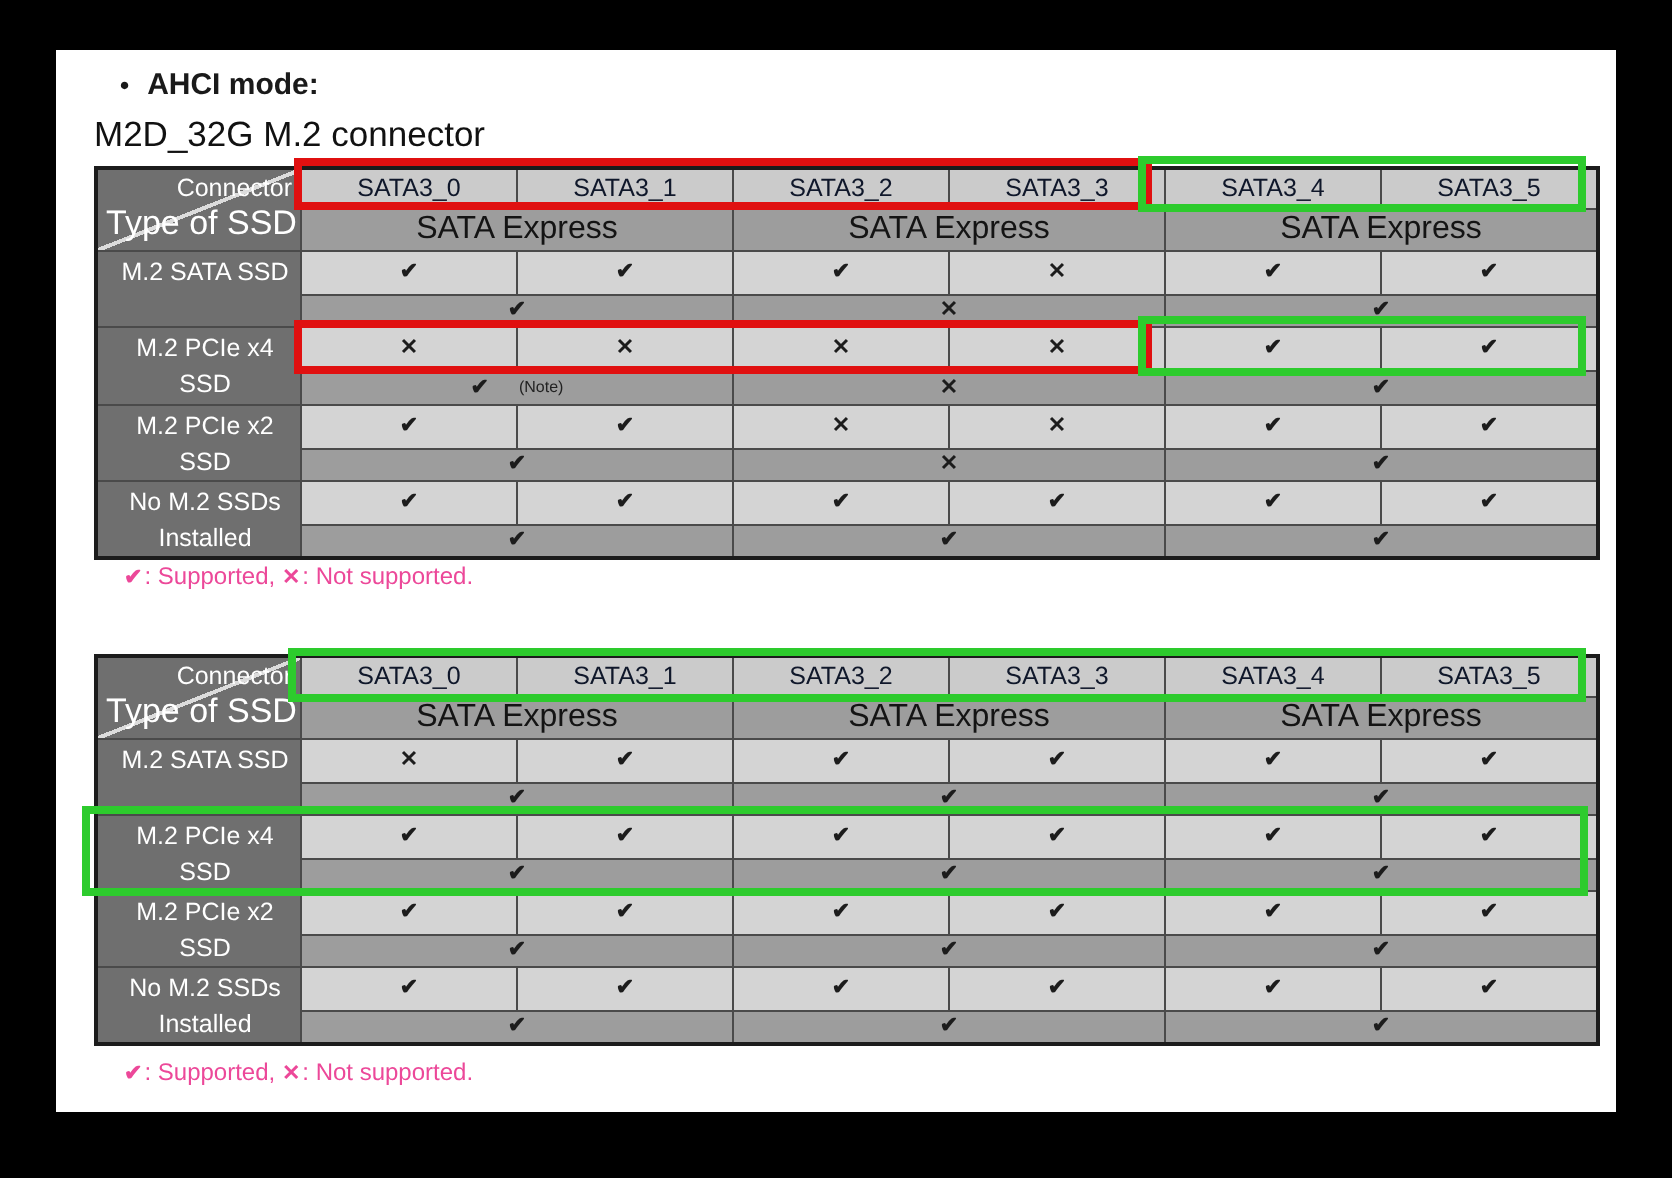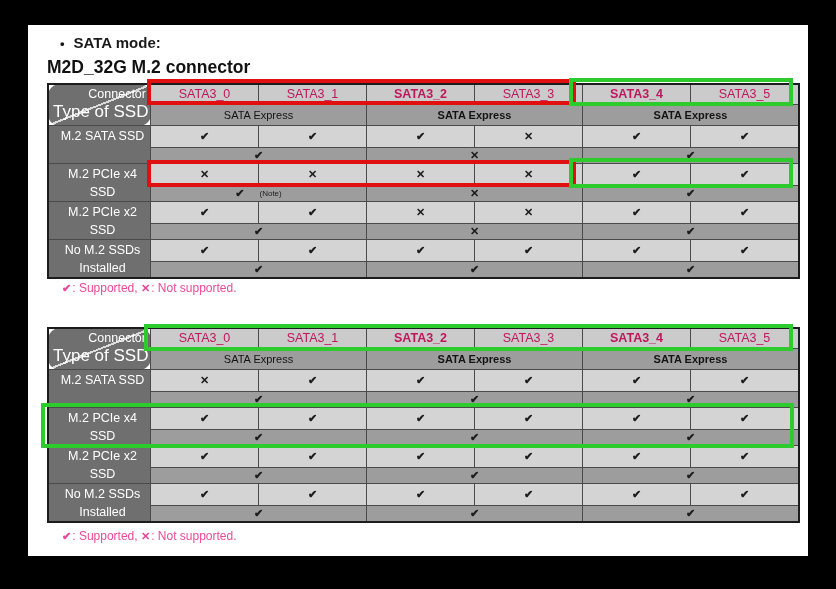--- a/index.html
+++ b/index.html
@@ -10,21 +10,21 @@
   }
   .page {
     position:absolute; left:28px; top:25px; width:780px; height:531px;
     background:var(--page-bg,#fff);
   }
   .mode-heading {
     position:absolute; left:32px; top:9px; font-size:15px; font-weight:bold; color:#1a1a1a;
   }
   .mode-heading .bullet { font-size:13px; margin-right:9px; }
   .tbl-heading {
-    position:absolute; left:19px; font-size:17.5px; font-weight:bold; color:#111;
+    position:absolute; left:19px; font-size:17.5px; font-weight:normal; color:#111;
   }
   #heading-m2d { top:32px; }
   #heading-m2h { top:276px; }
   .tablewrap { position:absolute; left:19px; }
   #table-m2d { top:58px; }
   #table-m2h { top:302px; }
 
   table.compat {
     border-collapse:collapse; table-layout:fixed; width:743px;
     border:2px solid #1c1c1c;
@@ -32,47 +32,46 @@
   table.compat td {
     border:1px solid #4a4a4a; padding:0; text-align:center;
     overflow:hidden; white-space:nowrap;
   }
   td.corner {
     width:101px; background:var(--label-bg,#6f6f6f); position:relative;
     border-right:2px solid #1c1c1c;
     background-image:linear-gradient(to bottom right,
       rgba(0,0,0,0) calc(50% - 1px), #dcdcdc calc(50% - 1px),
       #dcdcdc calc(50% + 1px), rgba(0,0,0,0) calc(50% + 1px));
-    border-radius:12px;
   }
   .corner-top { position:absolute; top:2px; right:4px; color:#fff; font-size:12.5px; }
   .corner-bottom { position:absolute; bottom:3px; left:4px; color:#fff; font-size:17px; }
   td.colhead {
     width:107px; height:19px; background:var(--header-bg,#cbcbcb);
-    font-size:12.5px; color:#be185d; line-height:19px;
+    font-size:12.5px; color:#0f172a; line-height:19px;
   }
   td.express {
     height:20px; background:var(--band-bg,#9d9d9d);
-    font-size:11px; color:#141414; line-height:20px;
+    font-size:16px; color:#141414; line-height:20px;
   }
   td.rowlabel {
     background:var(--label-bg,#6f6f6f); color:#fff; text-align:left;
     vertical-align:top; font-size:12.5px;
     border-right:2px solid #1c1c1c;
   }
   td.rowlabel div { padding:2px 0 0 6px; line-height:16px; }
   td.mark {
     height:21px; background:var(--data-bg,#d4d4d4);
     font-size:11px; font-weight:bold; color:#1c1c1c; line-height:21px;
   }
   td.pairmark {
     height:15px; background:var(--band-bg,#9d9d9d);
     font-size:11px; font-weight:bold; color:#1c1c1c; line-height:15px;
   }
-  td.sep { border-left:2px solid #1c1c1c;font-weight:bold; }
+  td.sep { border-left:2px solid #1c1c1c; }
   .note { font-size:8px; font-weight:normal; color:#222; margin-left:15px; vertical-align:1px; }
 
   .legend { position:absolute; left:34px; font-size:12px; color:#ec4899; }
   #legend-m2d { top:256px; }
   #legend-m2h { top:504px; }
   .legend .mk { font-weight:bold; font-size:11px; margin-right:1px; }
 
   .hl { position:absolute; box-sizing:border-box; border:4px solid; pointer-events:none; }
   .hl-red { border-color:var(--hl-red,#e01010); }
   .hl-green { border-color:var(--hl-green,#2dcb2d); }
@@ -82,21 +81,21 @@
   #hl-m2d-pcie4-green  { left:541px; top:133px; width:224px; height:30px; }
   #hl-m2h-header-green { left:116px; top:299px; width:649px; height:27px; }
   #hl-m2h-pcie4-green  { left:13px;  top:378px; width:753px; height:45px; }
 </style>
 </head>
 <body>
 
 <div class="page">
 
   <div class="mode-heading">
-    <span class="bullet">•</span><span>SATA mode:</span>
+    <span class="bullet">•</span><span>AHCI mode:</span>
   </div>
 
   <div class="tbl-heading" id="heading-m2d">M2D_32G M.2 connector</div>
   <div class="tablewrap" id="table-m2d">
       <table class="compat">
         <tbody>
           <tr>
             <td class="corner" rowspan="2">
               <span class="corner-top">Connector</span>
               <span class="corner-bottom">Type of SSD</span>

